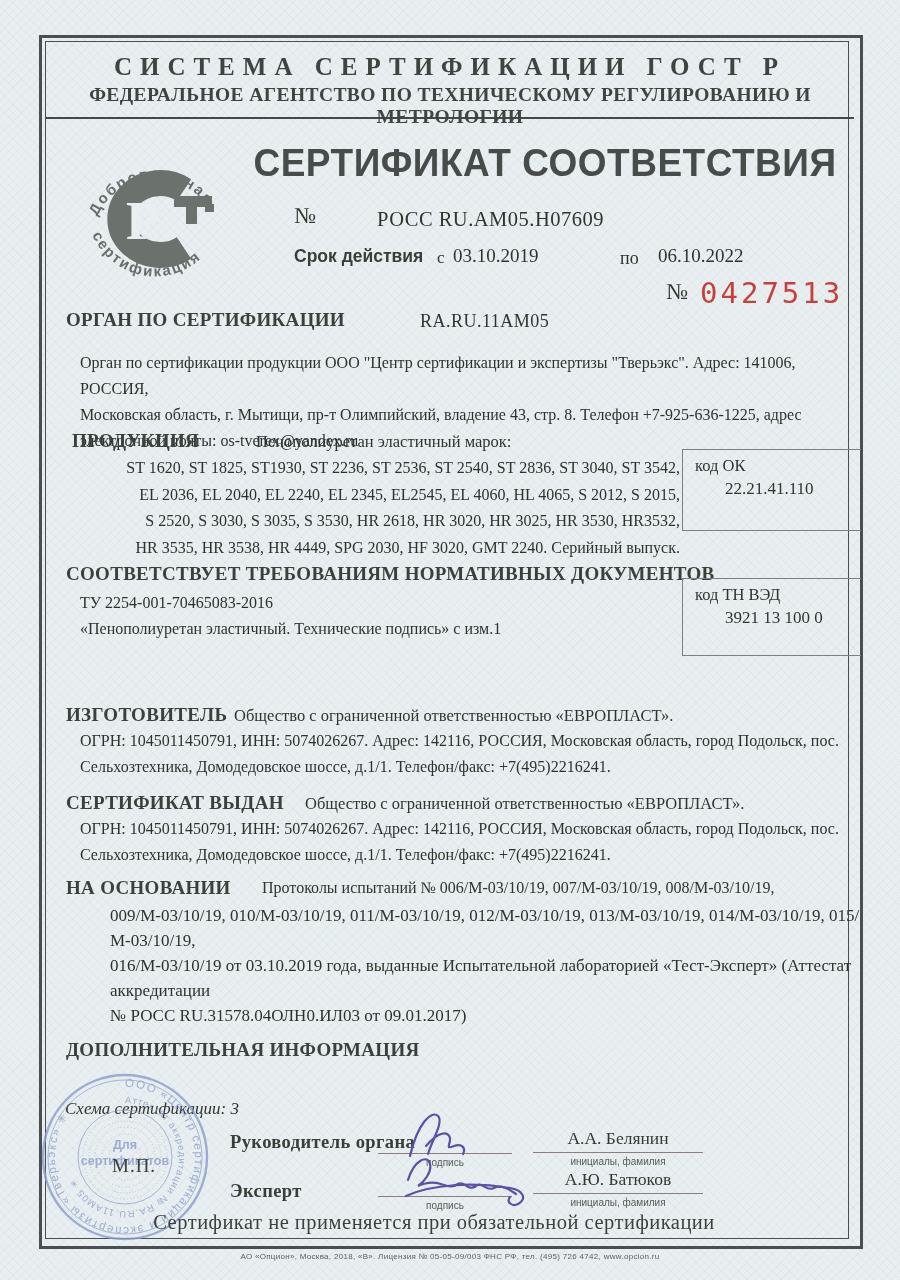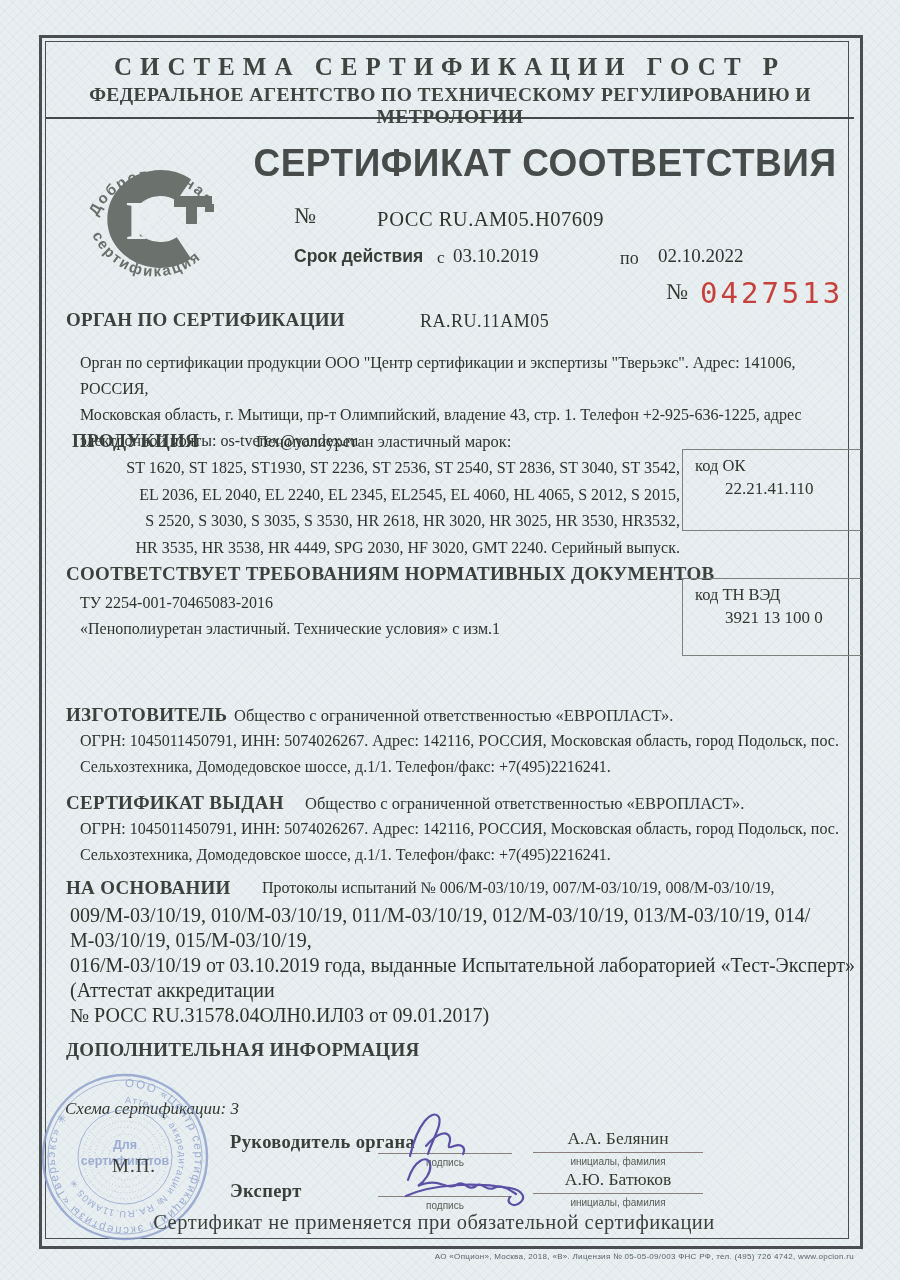--- a/index.html
+++ b/index.html
@@ -15,30 +15,30 @@
   .frame-outer{position:absolute; left:39px; top:35px; width:818px; height:1208px; border:3px solid #4a4e50;}
   .frame-inner{position:absolute; left:45px; top:41px; width:802px; height:1196px; border:1px solid #4a4e50;}
   .hdr-box{position:absolute; left:46px; top:42px; width:808px; height:75px; border-bottom:2px solid #45484a; text-align:center;}
   .hdr1{margin-top:11px; font-size:25px; font-weight:bold; letter-spacing:8px; color:#3f4440;}
   .hdr2{margin-top:3px; font-size:19.5px; font-weight:bold; letter-spacing:.4px; color:#3f4440;}
   .title{position:absolute; left:238px; top:142px; width:614px; text-align:center;
     font-family:"Liberation Sans", sans-serif; font-weight:bold; font-size:37px;
     letter-spacing:.5px; color:#474c4b; transform:scaleY(1.06);}
   .sec-h{font-weight:bold; font-size:19px; color:#3a403b; letter-spacing:.3px;}
   .body-t{font-size:16px; line-height:26px; color:#2e322d;}
-  .body-s{font-size:20px; line-height:25px; color:#2e322d;}
+  .body-s{font-size:17px; line-height:25px; color:#2e322d;margin-left:40px;}
   .code-box{position:absolute; width:178px; border:1px solid #7c817d; border-right:none; background:transparent;}
   .code-box .lbl{font-size:16.5px; margin:6px 0 0 12px;}
   .code-box .val{font-size:17px; margin:3px 0 0 42px;}
   .ruleline{position:absolute; border-bottom:1.5px solid #8a7f7c; height:0;}
   .sublabel{position:absolute; font-family:"Liberation Sans", sans-serif; font-size:10px; color:#565c56; text-align:center;}
   .signame{position:absolute; font-size:17.5px; color:#34382f; text-align:center;}
   .role{position:absolute; font-weight:bold; font-size:18.5px; color:#383e39; letter-spacing:.4px;}
   .notice{position:absolute; left:30px; top:1211px; width:808px; text-align:center; font-size:20.5px; color:#3a413c; letter-spacing:.5px;}
-  .imprint{position:absolute; left:46px; top:1252px; width:808px; text-align:right;
+  .imprint{position:absolute; left:46px; top:1252px; width:808px; text-align:center;
     font-family:"Liberation Sans", sans-serif; font-size:8px; color:#58616b; letter-spacing:.3px;}
   .rednum{font-family:"DejaVu Sans Mono", monospace; font-size:29px; color:#c7413c; letter-spacing:3px;}
   svg{display:block;}
 </style>
 </head>
 <body>
 
 <div class="page">
 
   <div class="frame-outer"></div>
@@ -73,50 +73,50 @@
 
   <div class="title">СЕРТИФИКАТ СООТВЕТСТВИЯ</div>
 
   <div class="abs" style="left:294px; top:203px; font-size:23px; color:#33372f;">№</div>
   <div class="abs" style="left:377px; top:208px; font-size:20.5px; letter-spacing:.5px; color:#2f332c;">РОСС RU.АМ05.Н07609</div>
 
   <div class="abs" style="left:294px; top:246px; font-family:'Liberation Sans',sans-serif; font-weight:bold; font-size:17.5px; color:#383d37;">Срок действия</div>
   <div class="abs" style="left:437px; top:248px; font-size:17px;">с</div>
   <div class="abs" style="left:453px; top:245px; font-size:19px;">03.10.2019</div>
   <div class="abs" style="left:620px; top:248px; font-size:18px;">по</div>
-  <div class="abs" style="left:658px; top:245px; font-size:19px;">02.10.2022</div>
+  <div class="abs" style="left:658px; top:245px; font-size:19px;">06.10.2022</div>
 
   <div class="abs" style="left:666px; top:279px; font-size:23px; color:#33372f;">№</div>
   <div class="abs rednum" style="left:700px; top:276px;">0427513</div>
 
   <div class="abs sec-h" style="left:66px; top:309px;">ОРГАН ПО СЕРТИФИКАЦИИ</div>
   <div class="abs" style="left:420px; top:311px; font-size:18px; letter-spacing:.5px;">RA.RU.11AM05</div>
   <div class="abs body-t" style="left:80px; top:350px; width:780px;">
     <div>Орган по сертификации продукции ООО "Центр сертификации и экспертизы "Тверьэкс". Адрес: 141006, РОССИЯ,</div>
-    <div>Московская область, г. Мытищи, пр-т Олимпийский, владение 43, стр. 1. Телефон +2-925-636-1225, адрес</div>
+    <div>Московская область, г. Мытищи, пр-т Олимпийский, владение 43, стр. 8. Телефон +7-925-636-1225, адрес</div>
     <div>электронной почты: os-tverex@yandex.ru</div>
   </div>
 
   <div class="abs sec-h" style="left:72px; top:430px;">ПРОДУКЦИЯ</div>
   <div class="abs" style="left:256px; top:432px; font-size:16.5px;">Пенополиуретан эластичный марок:</div>
   <div class="abs body-t" style="left:80px; top:455px; width:600px; line-height:26.5px;text-align:right;">
     <div>ST 1620, ST 1825, ST1930, ST 2236, ST 2536, ST 2540, ST 2836, ST 3040, ST 3542,</div>
     <div>EL 2036, EL 2040, EL 2240, EL 2345, EL2545, EL 4060, HL 4065, S 2012, S 2015,</div>
     <div>S 2520, S 3030, S 3035, S 3530, HR 2618, HR 3020, HR 3025, HR 3530, HR3532,</div>
     <div>HR 3535, HR 3538, HR 4449, SPG 2030, HF 3020, GMT 2240. Серийный выпуск.</div>
   </div>
   <div class="code-box" style="left:682px; top:449px; height:80px;">
     <div class="lbl">код ОК</div>
     <div class="val">22.21.41.110</div>
   </div>
 
   <div class="abs sec-h" style="left:66px; top:563px;">СООТВЕТСТВУЕТ ТРЕБОВАНИЯМ НОРМАТИВНЫХ ДОКУМЕНТОВ</div>
   <div class="abs body-t" style="left:80px; top:590px; width:580px;">
     <div>ТУ 2254-001-70465083-2016</div>
-    <div>«Пенополиуретан эластичный. Технические условия» с изм.1</div>
+    <div>«Пенополиуретан эластичный. Технические подпись» с изм.1</div>
   </div>
   <div class="code-box" style="left:682px; top:578px; height:76px;">
     <div class="lbl">код ТН ВЭД</div>
     <div class="val">3921 13 100 0</div>
   </div>
 
   <div class="abs sec-h" style="left:66px; top:704px;">ИЗГОТОВИТЕЛЬ</div>
   <div class="abs" style="left:234px; top:706px; font-size:16.5px;">Общество с ограниченной ответственностью «ЕВРОПЛАСТ».</div>
   <div class="abs body-t" style="left:80px; top:728px; width:780px;">
     <div>ОГРН: 1045011450791, ИНН: 5074026267. Адрес: 142116, РОССИЯ, Московская область, город Подольск, пос.</div>

